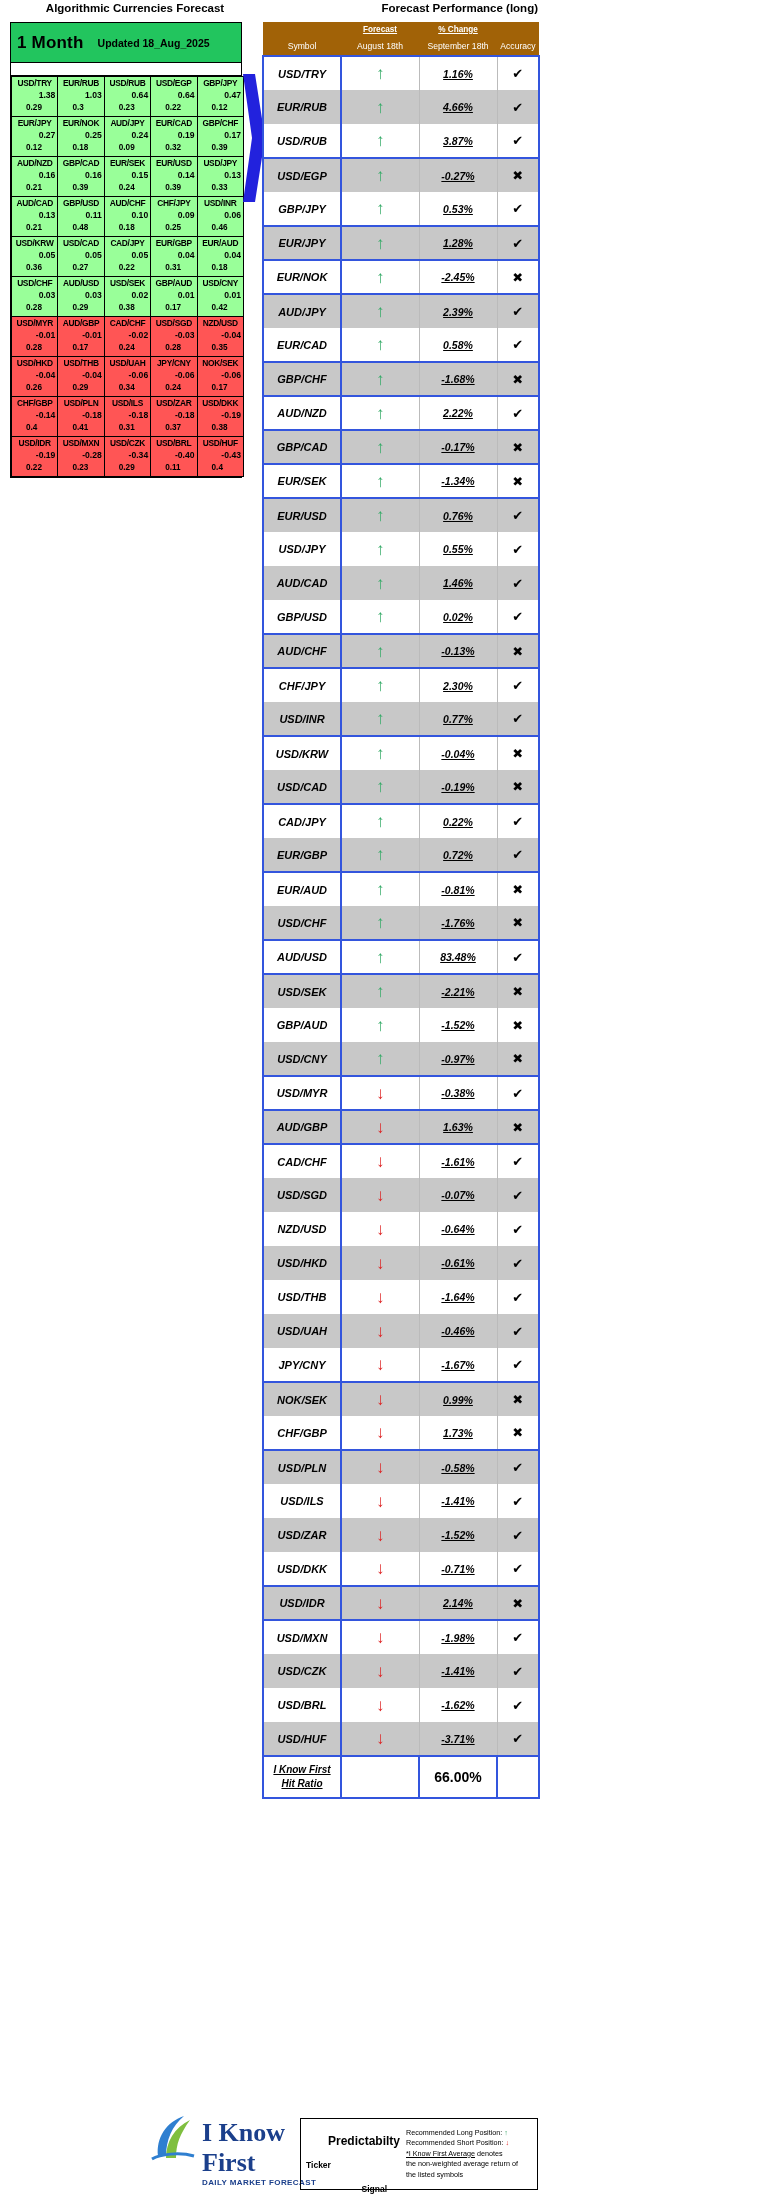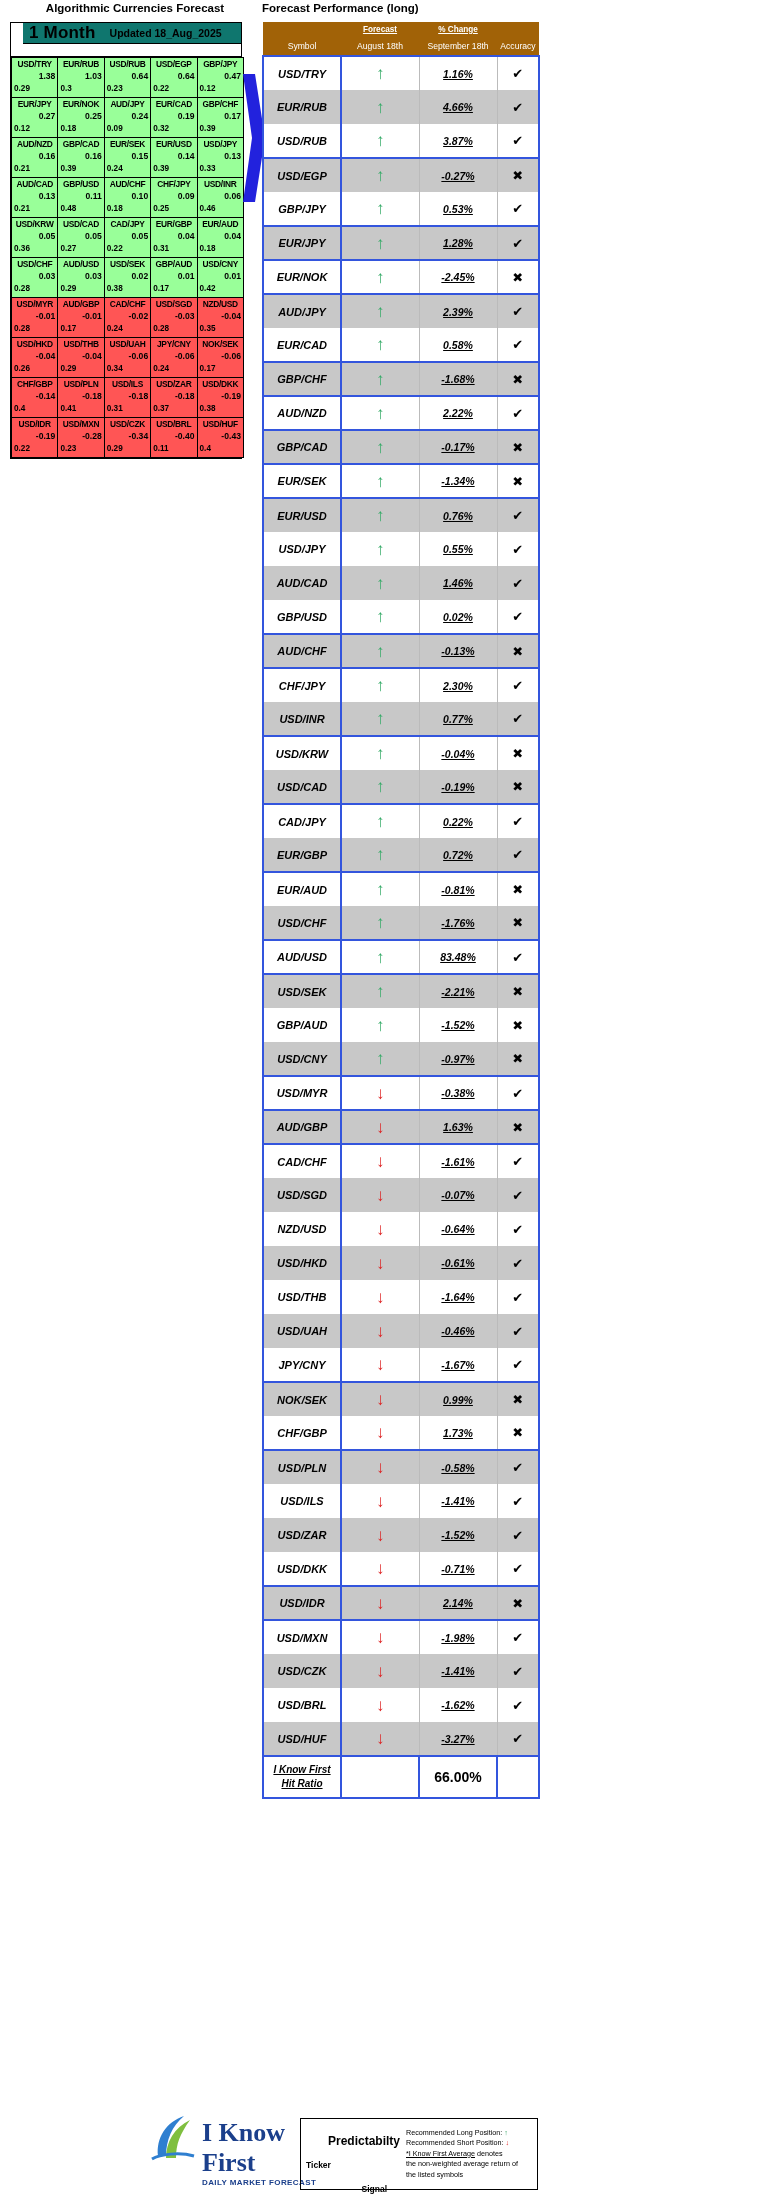--- a/index.html
+++ b/index.html
@@ -11,47 +11,47 @@
   }
   .page { position: relative; width: 768px; height: 2212px; overflow: hidden; }
 
   
   .title-left {
     position: absolute; left: 10px; top: 2px; width: 250px;
     text-align: center; font-size: 11.5px; font-weight: bold; color: #000;
   }
   .title-right {
     position: absolute; left: 262px; top: 2px; width: 276px;
-    text-align: left; font-size: 11.5px; font-weight: bold; color: #000;
+    text-align: right; font-size: 11.5px; font-weight: bold; color: #000;
   }
 
   
   .left-wrap {
     position: absolute; left: 10px; top: 22px; width: 232px;
     border: 1px solid #000; background: #fff;
   }
   .banner {
     display: flex; align-items: center;
-    background: #0f766e; border-bottom: 1px solid #000;
-    height: 21px; padding: 0 6px; margin-left: 12px;
+    background: #22c55e; border-bottom: 1px solid #000;
+    height: 40px; padding: 0 6px;
   }
   .banner .mon { font-size: 17px; font-weight: bold; color: #000; letter-spacing: .2px; }
   .banner .upd { font-size: 10.5px; font-weight: bold; color: #000; margin-left: 14px; }
   .banner-gap { height: 13px; background:#fff; border-bottom:1px solid #000; }
 
   table.grid { border-collapse: collapse; width: 232px; table-layout: fixed; }
   table.grid td.cell {
     border: 1px solid #000; padding: 0; vertical-align: top;
     width: 46.4px; height: 40px;
   }
   td.cell.green { background: #99ff99; }
   td.cell.red   { background: #ff5555; }
   .c-sym  { font-size: 8.4px; font-weight: bold; text-align: center; line-height: 11px; padding-top: 1px; letter-spacing: -0.3px; }
   .c-sig  { font-size: 8.6px; font-weight: bold; text-align: right; line-height: 13px; padding-right: 2px; }
-  .c-pred { font-size: 8.2px; font-weight: bold; text-align: left; line-height: 12px; padding-left: 2px; }
+  .c-pred { font-size: 8.2px; font-weight: bold; text-align: left; line-height: 12px; padding-left: 14px; }
 
   
   .arrow {
     position: absolute; left: 243px; top: 74px; width: 22px; height: 128px;
   }
 
   
   .right-wrap {
     position: absolute; left: 262px; top: 22px; width: 276px;
   }
@@ -910,21 +910,21 @@
               <div class="chg">-1.62%</div>
             </td>
             <td class="acc div">✔</td>
           </tr>
           <tr class="row grey grp-bot">
             <td>
               <div class="sym">USD/HUF</div>
             </td>
             <td class="mid div arrow-cell down">↓</td>
             <td class="mid div">
-              <div class="chg">-3.27%</div>
+              <div class="chg">-3.71%</div>
             </td>
             <td class="acc div">✔</td>
           </tr>
         </tbody>
       <tfoot>
         <tr class="hit">
           <td>
             <div class="hit-label">I Know First</div>
             <div class="hit-label">Hit Ratio</div>
           </td>

